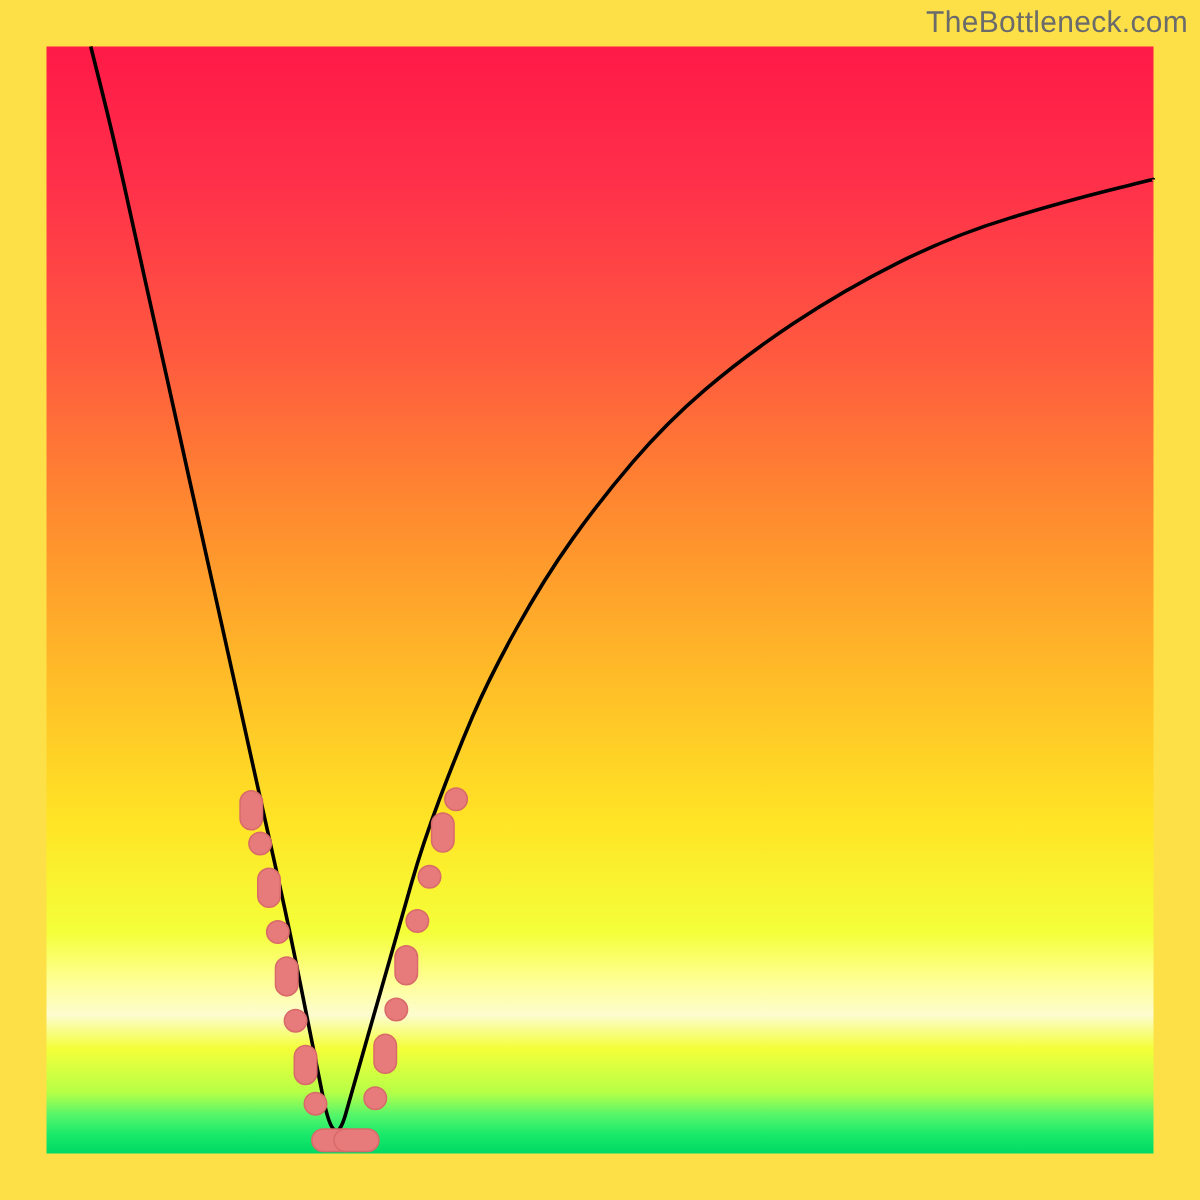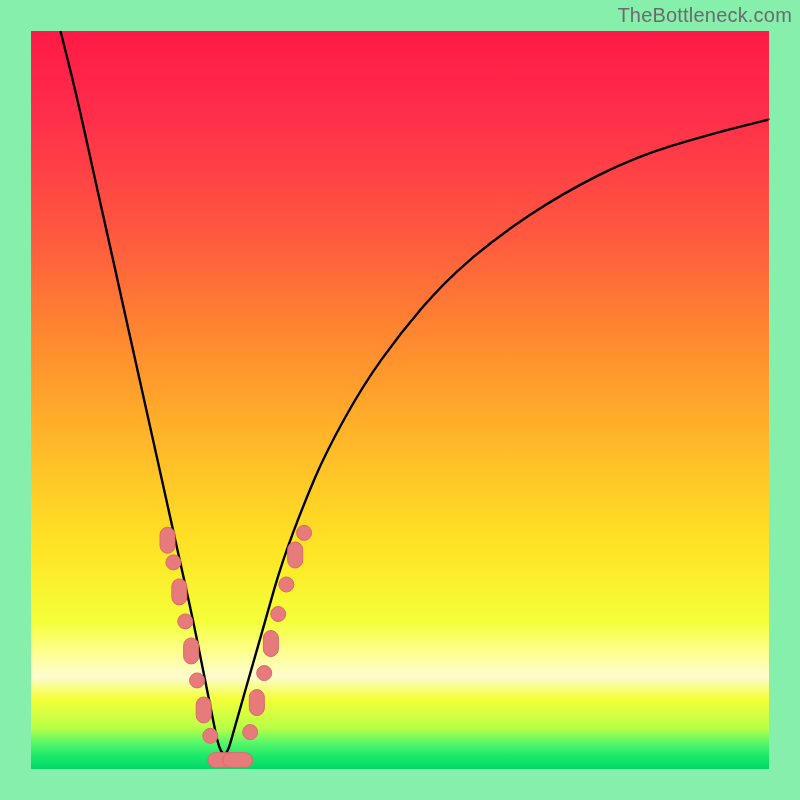--- a/index.html
+++ b/index.html
@@ -8,21 +8,21 @@
     width: 800px;
     height: 800px;
     background: #000;
     overflow: hidden;
     font-family: Arial, Helvetica, sans-serif;
   }
   .stage {
     position: relative;
     width: 800px;
     height: 800px;
-    background: #86efac;
+    background: #fde047;
   }
   .watermark {
     position: absolute;
     top: 4px;
     right: 8px;
     color: #6b6b6b;
     font-size: 20px;
     font-weight: 400;
     letter-spacing: 0.2px;
     user-select: none;

